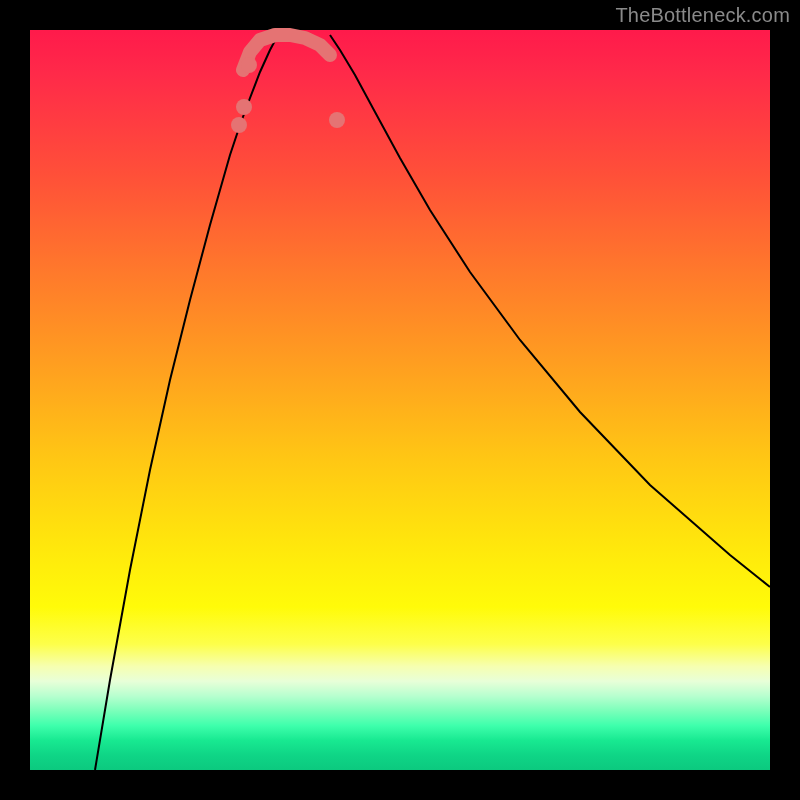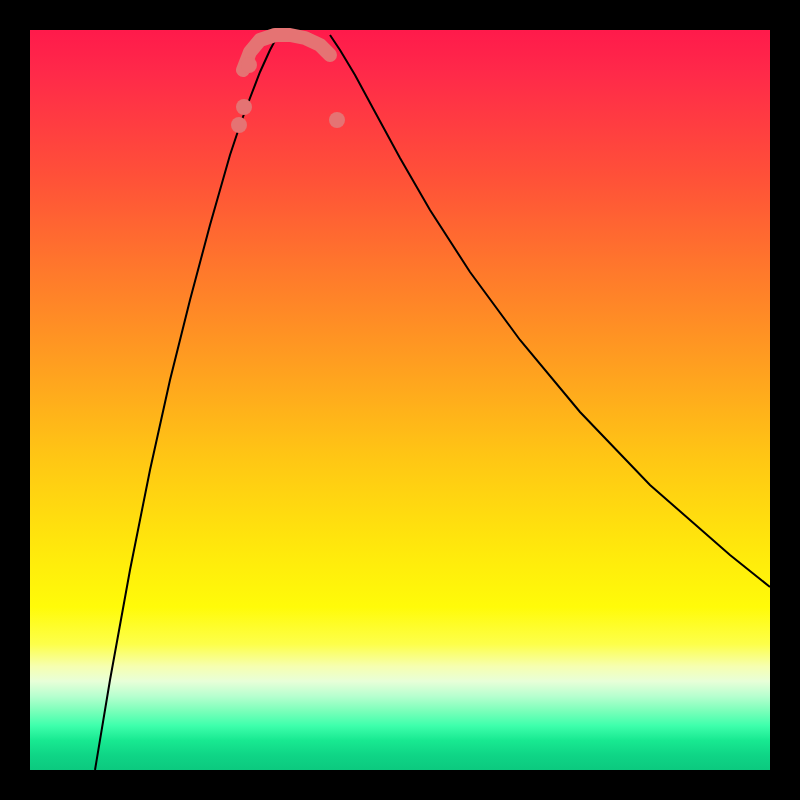--- a/index.html
+++ b/index.html
@@ -78,13 +78,14 @@
       <path id="path-connector" fill="none" stroke="#e57373" stroke-width="14" stroke-linecap="round" stroke-linejoin="round" d="M213 40 L220 22 L230 10 L245 5 L260 5 L275 8 L290 15 L300 25"></path>
 
       <g id="dots">
           <circle cx="209" cy="95" r="8" fill="#e57373"></circle>
           <circle cx="214" cy="77" r="8" fill="#e57373"></circle>
           <circle cx="219" cy="35" r="8" fill="#e57373"></circle>
           <circle cx="307" cy="90" r="8" fill="#e57373"></circle>
         </g>
     </svg>
   </div>
+  <div class="watermark">TheBottleneck.com</div>
 </div>
 
 </body></html>

